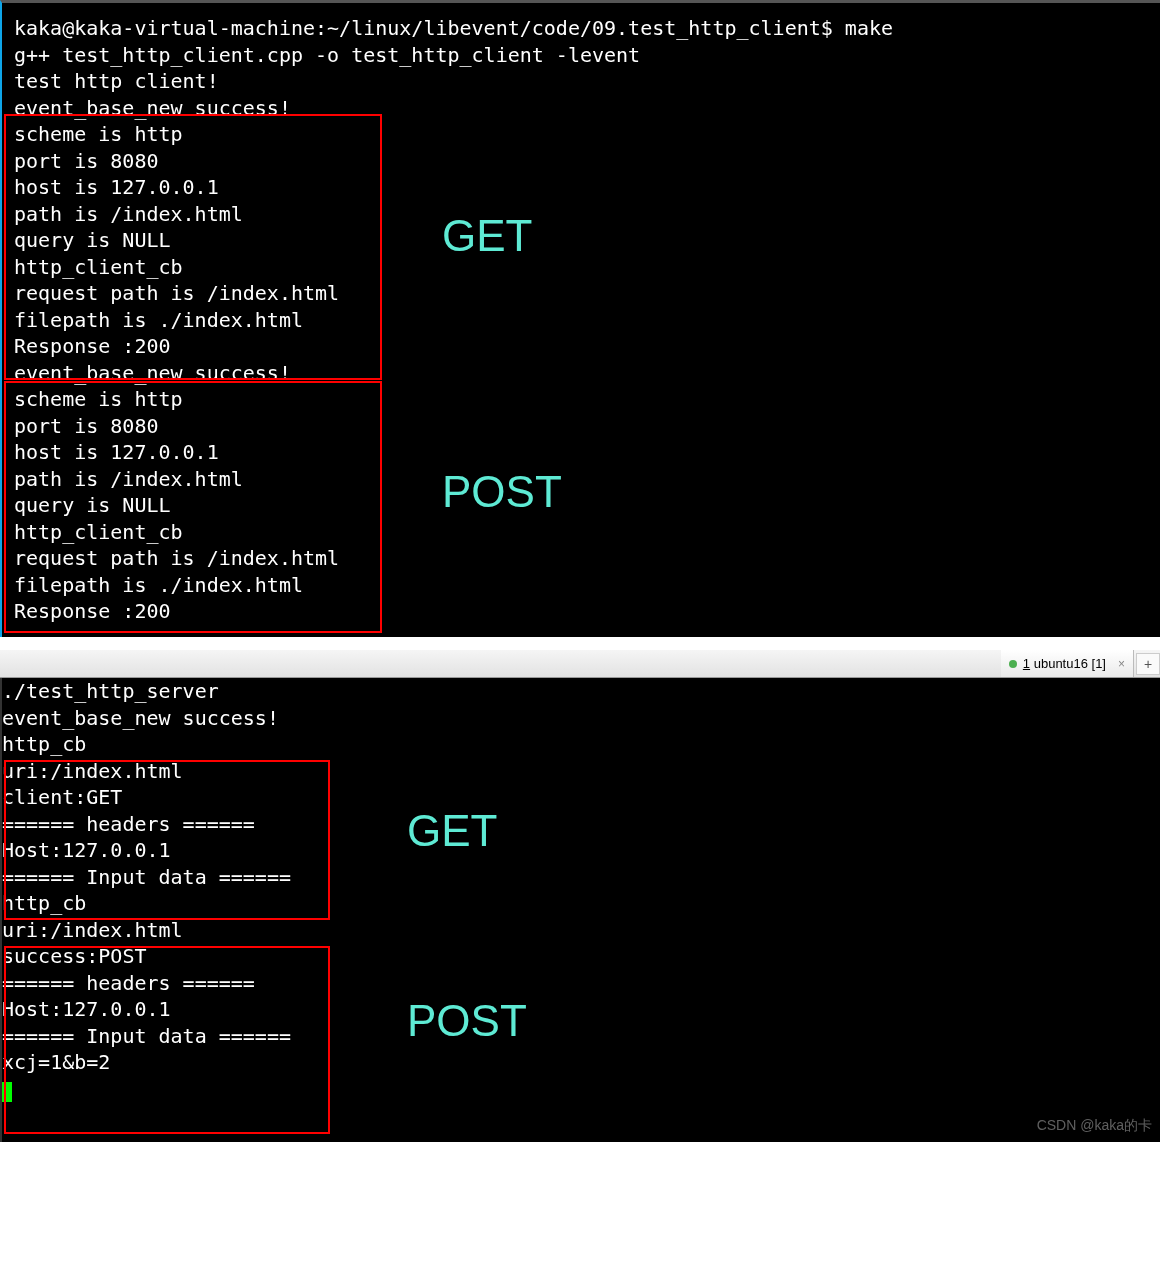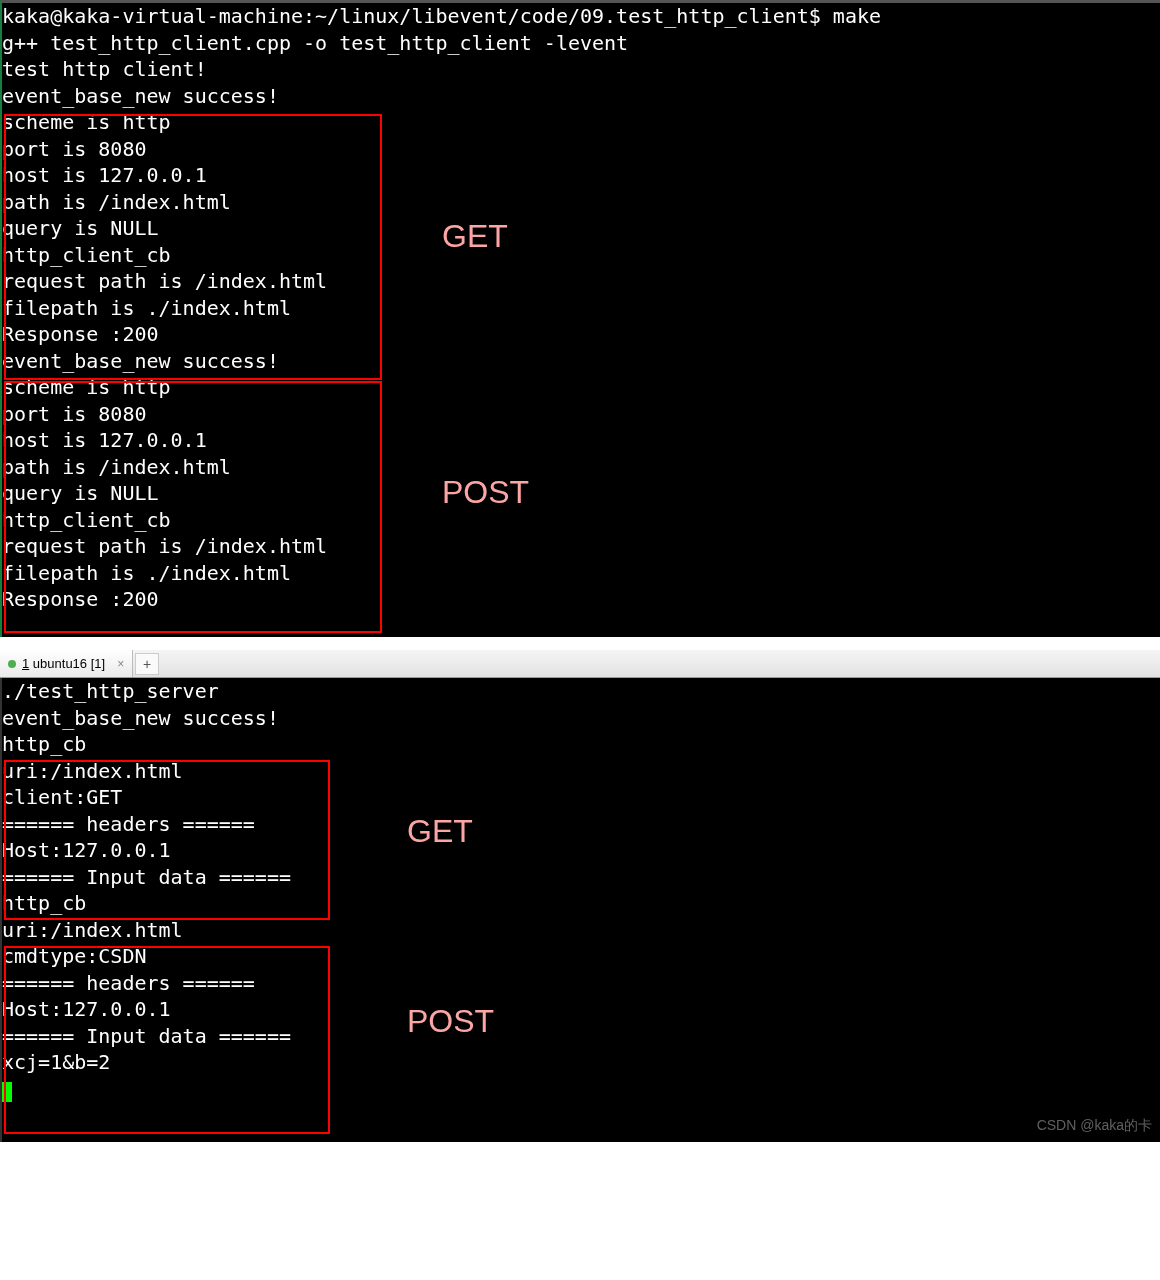--- a/index.html
+++ b/index.html
@@ -8,54 +8,55 @@
       box-sizing: border-box;
     }
     body {
       background: #ffffff;
       font-family: "Consolas", "Monaco", monospace;
       width: 1160px;
     }
     .terminal-top {
       background: #000000;
       color: #ffffff;
-      padding: 0;
+      padding: 12px;
       font-size: 20px;
       line-height: 26.5px;
       position: relative;
       height: 637px;
       border-top: 3px solid #555;
-      border-left: 2px solid #15803d;
+      border-left: 2px solid #0ea5e9;
     }
     .prompt-user { color: #ffffff; }
     .term-line { white-space: pre; }
     .red-box {
       border: 2px solid #ff0000;
       position: absolute;
       pointer-events: none;
     }
     .red-label {
       position: absolute;
-      color: #fca5a5;
+      color: #5eead4;
       font-family: "Microsoft YaHei", "Segoe UI", sans-serif;
-      font-size: 32px;
+      font-size: 44px;
       pointer-events: none;
     }
     .gap {
       height: 13px;
       background: #ffffff;
     }
     .tab-bar {
       background: linear-gradient(to bottom, #f5f5f5, #e2e2e2);
       height: 28px;
       display: flex;
       align-items: center;
       border-bottom: 1px solid #999;
       font-family: "Segoe UI", Tahoma, sans-serif;
       font-size: 13px;
+      justify-content: flex-end;
     }
     .tab {
       display: flex;
       align-items: center;
       padding: 0 8px;
       height: 100%;
       border-right: 1px solid #bbb;
       background: linear-gradient(to bottom, #ffffff, #eaeaea);
       gap: 6px;
     }
@@ -159,21 +160,21 @@
   <div class="term-line">./test_http_server</div>
   <div class="term-line">event_base_new success!</div>
   <div class="term-line">http_cb</div>
   <div class="term-line">uri:/index.html</div>
   <div class="term-line">client:GET</div>
   <div class="term-line">====== headers ======</div>
   <div class="term-line">Host:127.0.0.1</div>
   <div class="term-line">====== Input data ======</div>
   <div class="term-line">http_cb</div>
   <div class="term-line">uri:/index.html</div>
-  <div class="term-line">cmdtype:CSDN</div>
+  <div class="term-line">success:POST</div>
   <div class="term-line">====== headers ======</div>
   <div class="term-line">Host:127.0.0.1</div>
   <div class="term-line">====== Input data ======</div>
   <div class="term-line">xcj=1&amp;b=2</div>
   <div><span class="cursor"></span></div>
 
   <div class="red-box" style="left:2px; top:82px; width:326px; height:160px;"></div>
   <div class="red-label" style="left:405px; top:140px;">GET</div>
   <div class="red-box" style="left:2px; top:268px; width:326px; height:188px;"></div>
   <div class="red-label" style="left:405px; top:330px;">POST</div>

